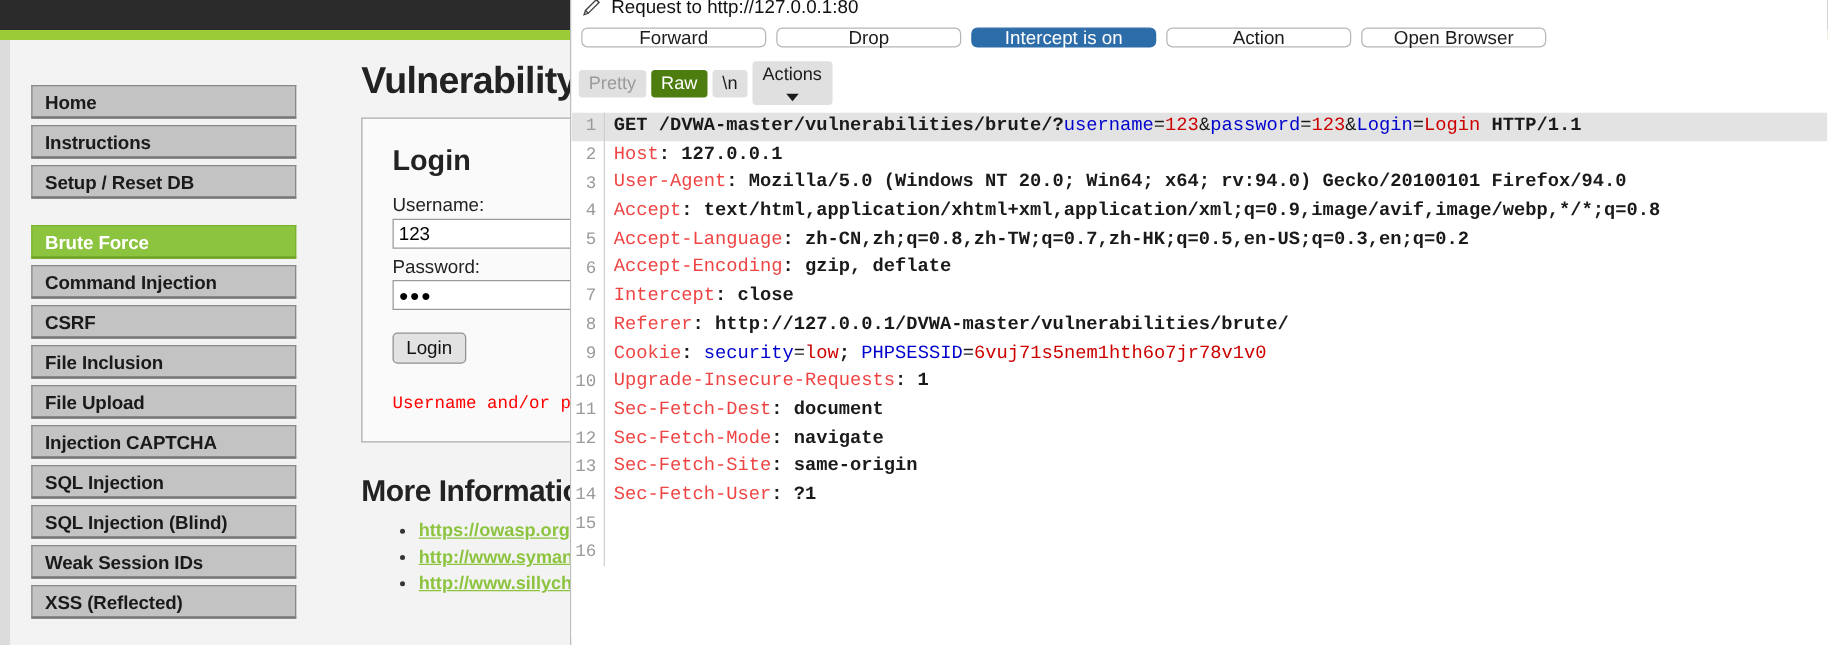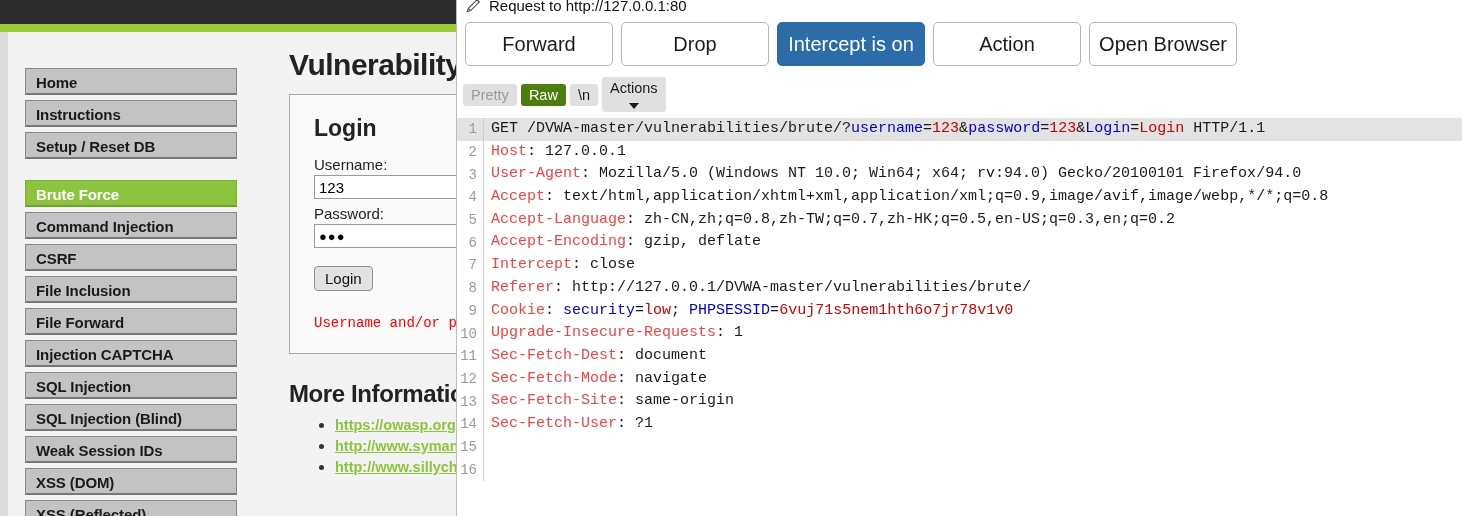--- a/index.html
+++ b/index.html
@@ -165,27 +165,27 @@
   .pencil-icon {
     width: 18px; height: 18px; margin-right: 6px;
     flex: 0 0 auto;
   }
   .burp-buttons {
     display: flex;
     gap: 8px;
     padding: 4px 8px 8px 8px;
   }
   .burp-btn {
-    height: 44px;
+    height: 16px;
     min-width: 148px;
     border: 1px solid #b6b6b6;
     border-radius: 5px;
     background: #ffffff;
     color: #1b1b1b;
-    font-size: 20px;
+    font-size: 15px;
     font-family: "Liberation Sans", sans-serif;
     display: flex; align-items: center; justify-content: center;
     box-sizing: border-box;
   }
   .burp-btn.primary {
     background: #2c6ca8;
     border-color: #2c6ca8;
     color: #ffffff;
   }
   .burp-subbar {
@@ -243,21 +243,21 @@
   .code-text {
     padding-left: 7px;
     border-left: 1px solid #cfcfcf;
     flex: 1 1 auto;
     color: #1a1a1a;
     box-sizing: border-box;
     height: 22.7px;
     line-height: 22.7px;
   }
   .tk-hdr  { color: #ef4444; text-align: right; }
-  .tk-val  { color: #1a1a1a; }
+  .tk-val  { color: #1a1a1a; font-weight: bold; }
   .tk-key  { color: #0000cc; font-family: Liberation Mono, monospace; }
   .tk-num  { color: #cc0000; }
   .tk-amp  { color: #1a1a1a; }
 </style>
 </head>
 <body>
 
 <div id="root">
 
   <div class="dvwa">
@@ -268,26 +268,25 @@
 
     <div class="sidebar" id="sidebar">
         <div class="nav-item">Home</div>
         <div class="nav-item">Instructions</div>
         <div class="nav-item">Setup / Reset DB</div>
         <div class="nav-gap"></div>
         <div class="nav-item active">Brute Force</div>
         <div class="nav-item">Command Injection</div>
         <div class="nav-item">CSRF</div>
         <div class="nav-item">File Inclusion</div>
-        <div class="nav-item">File Forward</div>
+        <div class="nav-item">File Upload</div>
         <div class="nav-item">Injection CAPTCHA</div>
         <div class="nav-item">SQL Injection</div>
         <div class="nav-item">SQL Injection (Blind)</div>
         <div class="nav-item">Weak Session IDs</div>
-        <div class="nav-item">XSS (DOM)</div>
         <div class="nav-item">XSS (Reflected)</div>
       </div>
 
     <div class="main">
       <div class="page-title">Vulnerability: Brute Force</div>
 
       <div class="login-box">
         <div class="login-title">Login</div>
 
         <div class="field-label">Username:</div>
@@ -335,21 +334,21 @@
       <div class="seg plain">\n</div>
       <div class="seg plain actions">
         <span>Actions</span>
         <span class="caret"></span>
       </div>
     </div>
 
     <div class="editor" id="editor">
         <div class="code-row hl"><div class="gutter">1</div><div class="code-text"><span class="tk-val">GET /DVWA-master/vulnerabilities/brute/?</span><span class="tk-key">username</span><span class="tk-amp">=</span><span class="tk-num">123</span><span class="tk-amp">&amp;</span><span class="tk-key">password</span><span class="tk-amp">=</span><span class="tk-num">123</span><span class="tk-amp">&amp;</span><span class="tk-key">Login</span><span class="tk-amp">=</span><span class="tk-num">Login</span><span class="tk-val"> HTTP/1.1</span></div></div>
         <div class="code-row"><div class="gutter">2</div><div class="code-text"><span class="tk-hdr">Host</span><span class="tk-val">: 127.0.0.1</span></div></div>
-        <div class="code-row"><div class="gutter">3</div><div class="code-text"><span class="tk-hdr">User-Agent</span><span class="tk-val">: Mozilla/5.0 (Windows NT 10.0; Win64; x64; rv:94.0) Gecko/20100101 Firefox/94.0</span></div></div>
+        <div class="code-row"><div class="gutter">3</div><div class="code-text"><span class="tk-hdr">User-Agent</span><span class="tk-val">: Mozilla/5.0 (Windows NT 20.0; Win64; x64; rv:94.0) Gecko/20100101 Firefox/94.0</span></div></div>
         <div class="code-row"><div class="gutter">4</div><div class="code-text"><span class="tk-hdr">Accept</span><span class="tk-val">: text/html,application/xhtml+xml,application/xml;q=0.9,image/avif,image/webp,*/*;q=0.8</span></div></div>
         <div class="code-row"><div class="gutter">5</div><div class="code-text"><span class="tk-hdr">Accept-Language</span><span class="tk-val">: zh-CN,zh;q=0.8,zh-TW;q=0.7,zh-HK;q=0.5,en-US;q=0.3,en;q=0.2</span></div></div>
         <div class="code-row"><div class="gutter">6</div><div class="code-text"><span class="tk-hdr">Accept-Encoding</span><span class="tk-val">: gzip, deflate</span></div></div>
         <div class="code-row"><div class="gutter">7</div><div class="code-text"><span class="tk-hdr">Intercept</span><span class="tk-val">: close</span></div></div>
         <div class="code-row"><div class="gutter">8</div><div class="code-text"><span class="tk-hdr">Referer</span><span class="tk-val">: http://127.0.0.1/DVWA-master/vulnerabilities/brute/</span></div></div>
         <div class="code-row"><div class="gutter">9</div><div class="code-text"><span class="tk-hdr">Cookie</span><span class="tk-val">: </span><span class="tk-key">security</span><span class="tk-amp">=</span><span class="tk-num">low</span><span class="tk-val">; </span><span class="tk-key">PHPSESSID</span><span class="tk-amp">=</span><span class="tk-num">6vuj71s5nem1hth6o7jr78v1v0</span></div></div>
         <div class="code-row"><div class="gutter">10</div><div class="code-text"><span class="tk-hdr">Upgrade-Insecure-Requests</span><span class="tk-val">: 1</span></div></div>
         <div class="code-row"><div class="gutter">11</div><div class="code-text"><span class="tk-hdr">Sec-Fetch-Dest</span><span class="tk-val">: document</span></div></div>
         <div class="code-row"><div class="gutter">12</div><div class="code-text"><span class="tk-hdr">Sec-Fetch-Mode</span><span class="tk-val">: navigate</span></div></div>
         <div class="code-row"><div class="gutter">13</div><div class="code-text"><span class="tk-hdr">Sec-Fetch-Site</span><span class="tk-val">: same-origin</span></div></div>

